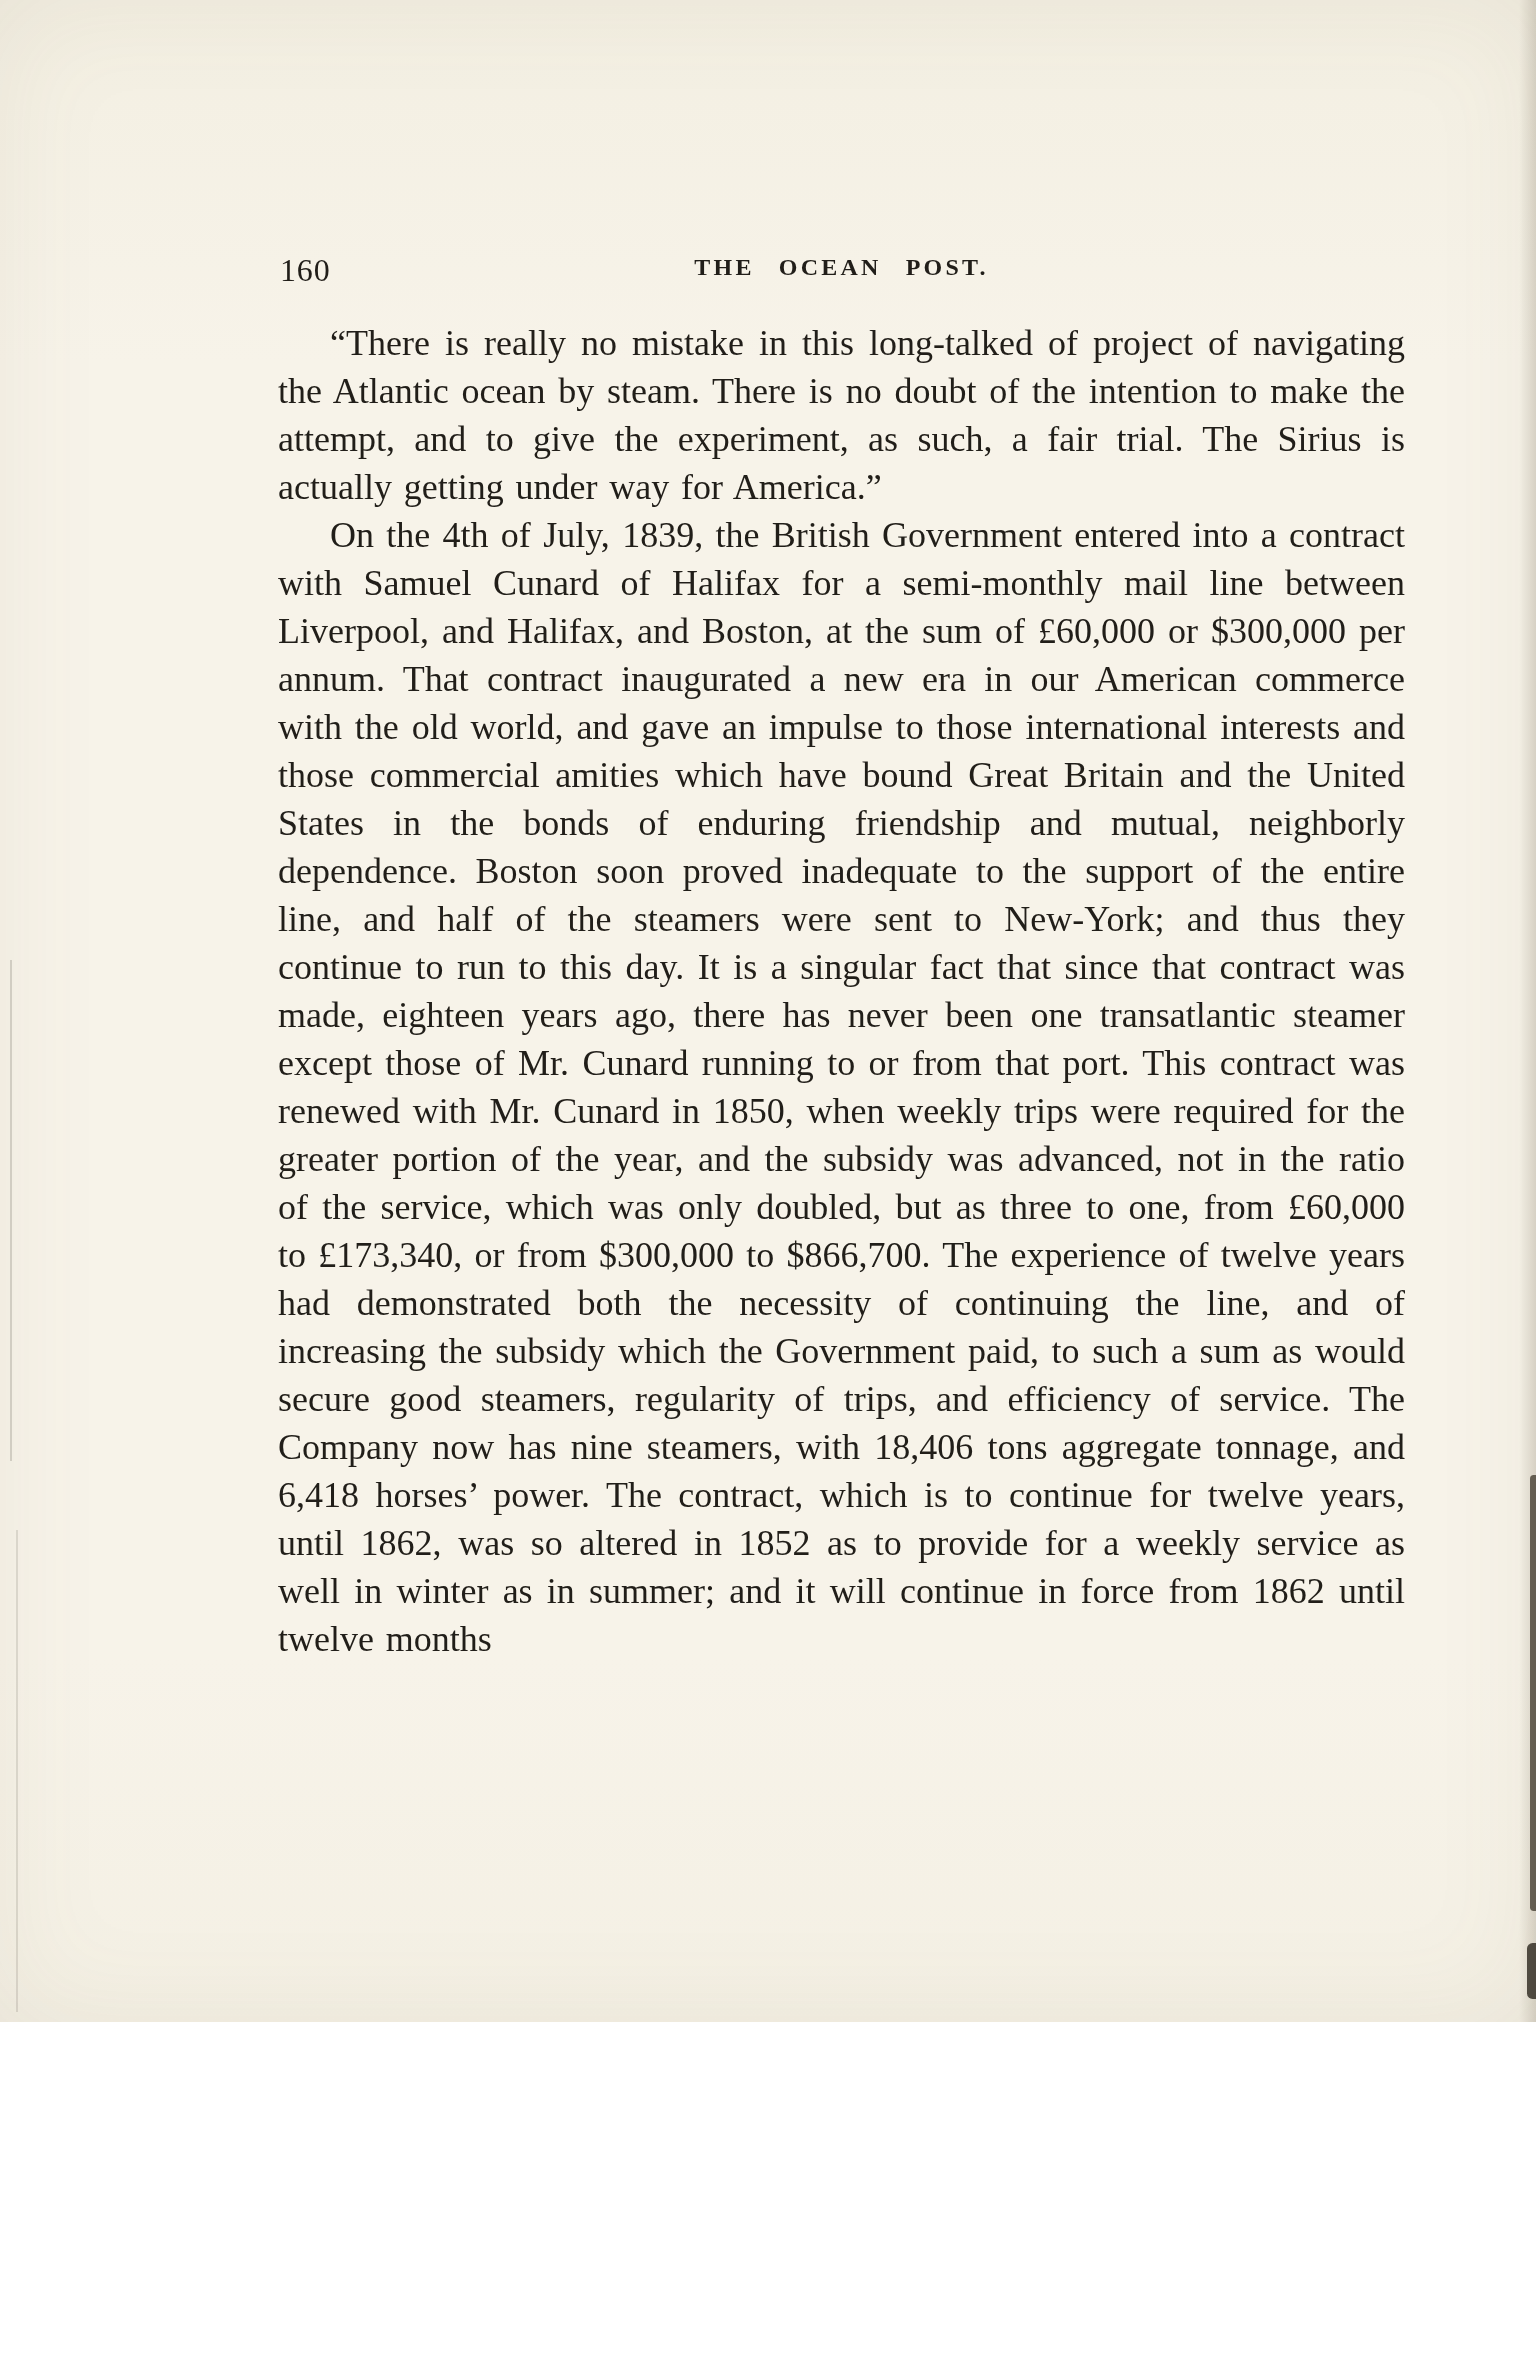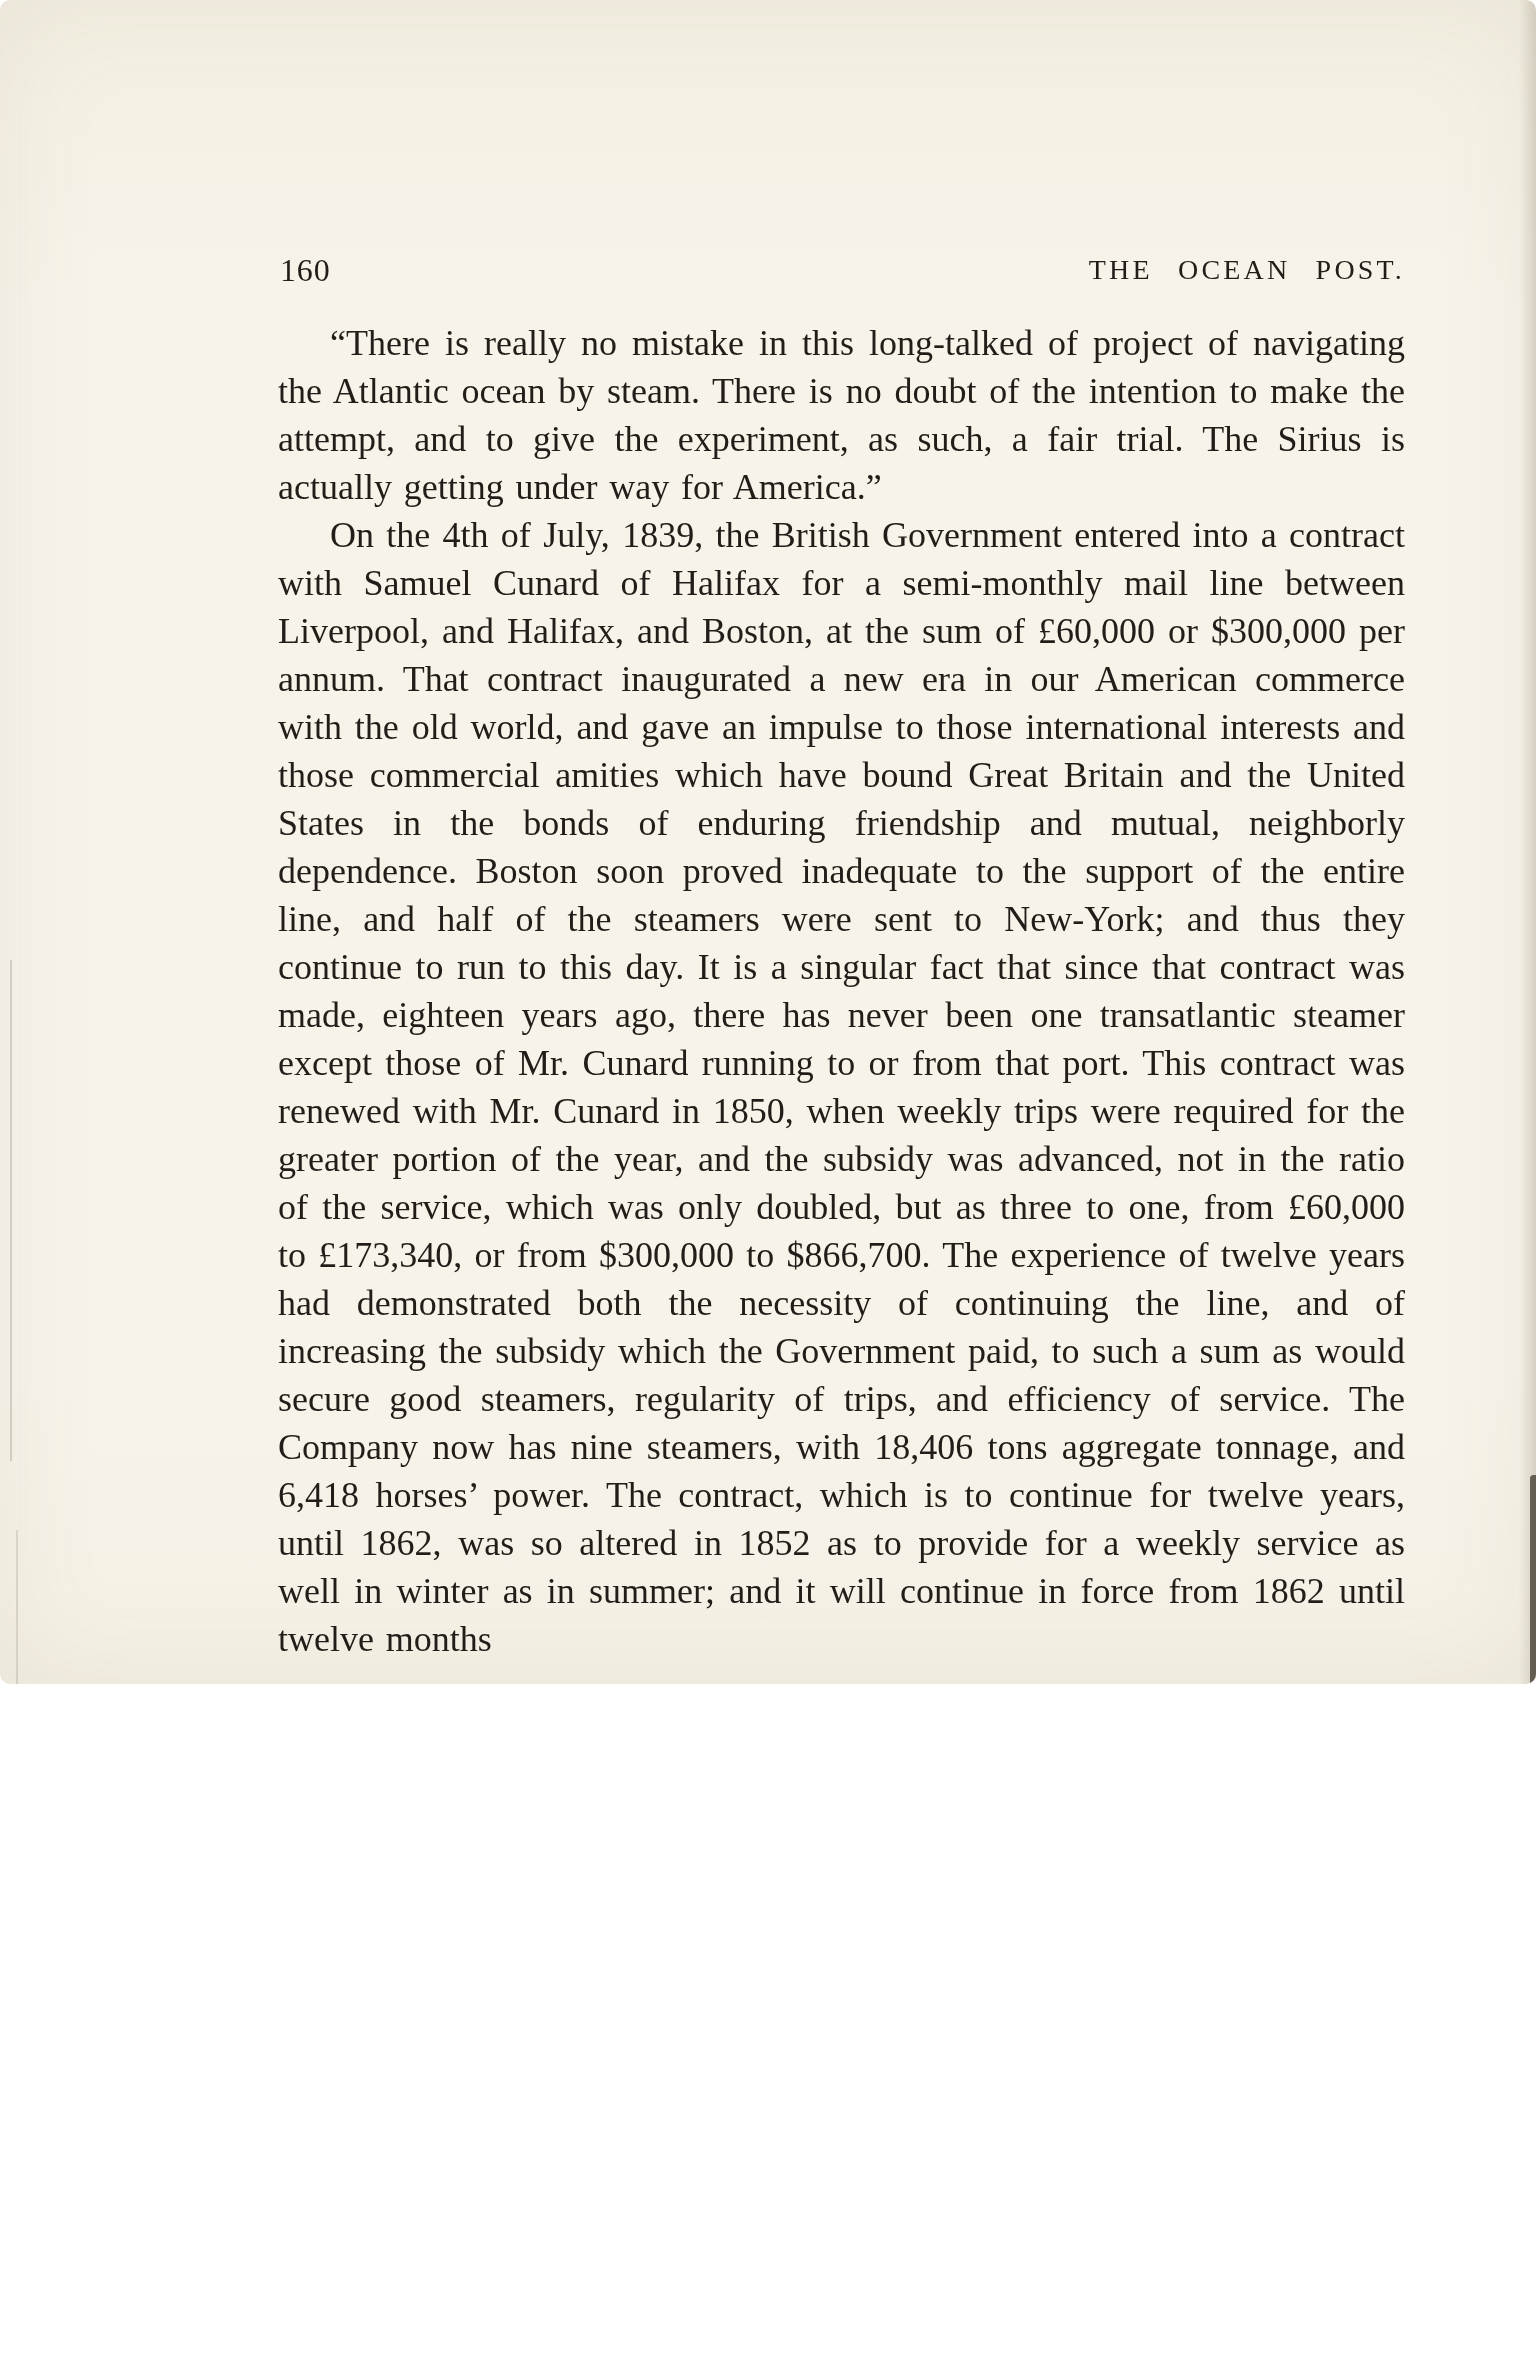--- a/index.html
+++ b/index.html
@@ -3,28 +3,27 @@
 <meta charset="utf-8">
 <style>
   html, body { margin: 0; padding: 0; }
   :root {
     --paper: #f6f2e7;
     --ink: #211e19;
   }
   .page {
     position: relative;
     width: 1536px;
-    height: 1684px;
+    height: 2022px;
     background: var(--paper);
     background-image: linear-gradient(180deg, #f3efe2 0%, #f7f3e9 18%, #f7f3e9 82%, #f4f0e4 100%);
     font-family: "Liberation Serif", "DejaVu Serif", serif;
     color: var(--ink);
     overflow: hidden;
     box-shadow: inset 0 0 111px rgba(120,105,80,0.08);
-    border-radius: 10px;
   }
   .content {
     position: absolute;
     left: 278px;
     top: 252px;
     width: 1127px;
   }
   .running-head {
     position: relative;
     height: 41px;
@@ -35,24 +34,25 @@
     left: 1.9px;
     top: 0;
     font-size: 32px;
     letter-spacing: 0.9px;
   }
   .running-title {
     position: absolute;
     left: 0;
     right: 0;
     top: 1.9px;
-    text-align: right;
-    font-size: 28px;
+    text-align: center;
+    font-size: 24px;
     letter-spacing: 3.2px;
     word-spacing: 15px;
+    font-weight: bold;
   }
   .body-text p {
     margin: 0;
     font-size: 36px;
     line-height: 48px;
     text-align: justify;
     text-indent: 52px;
     word-spacing: 2.8px;
   }
   

